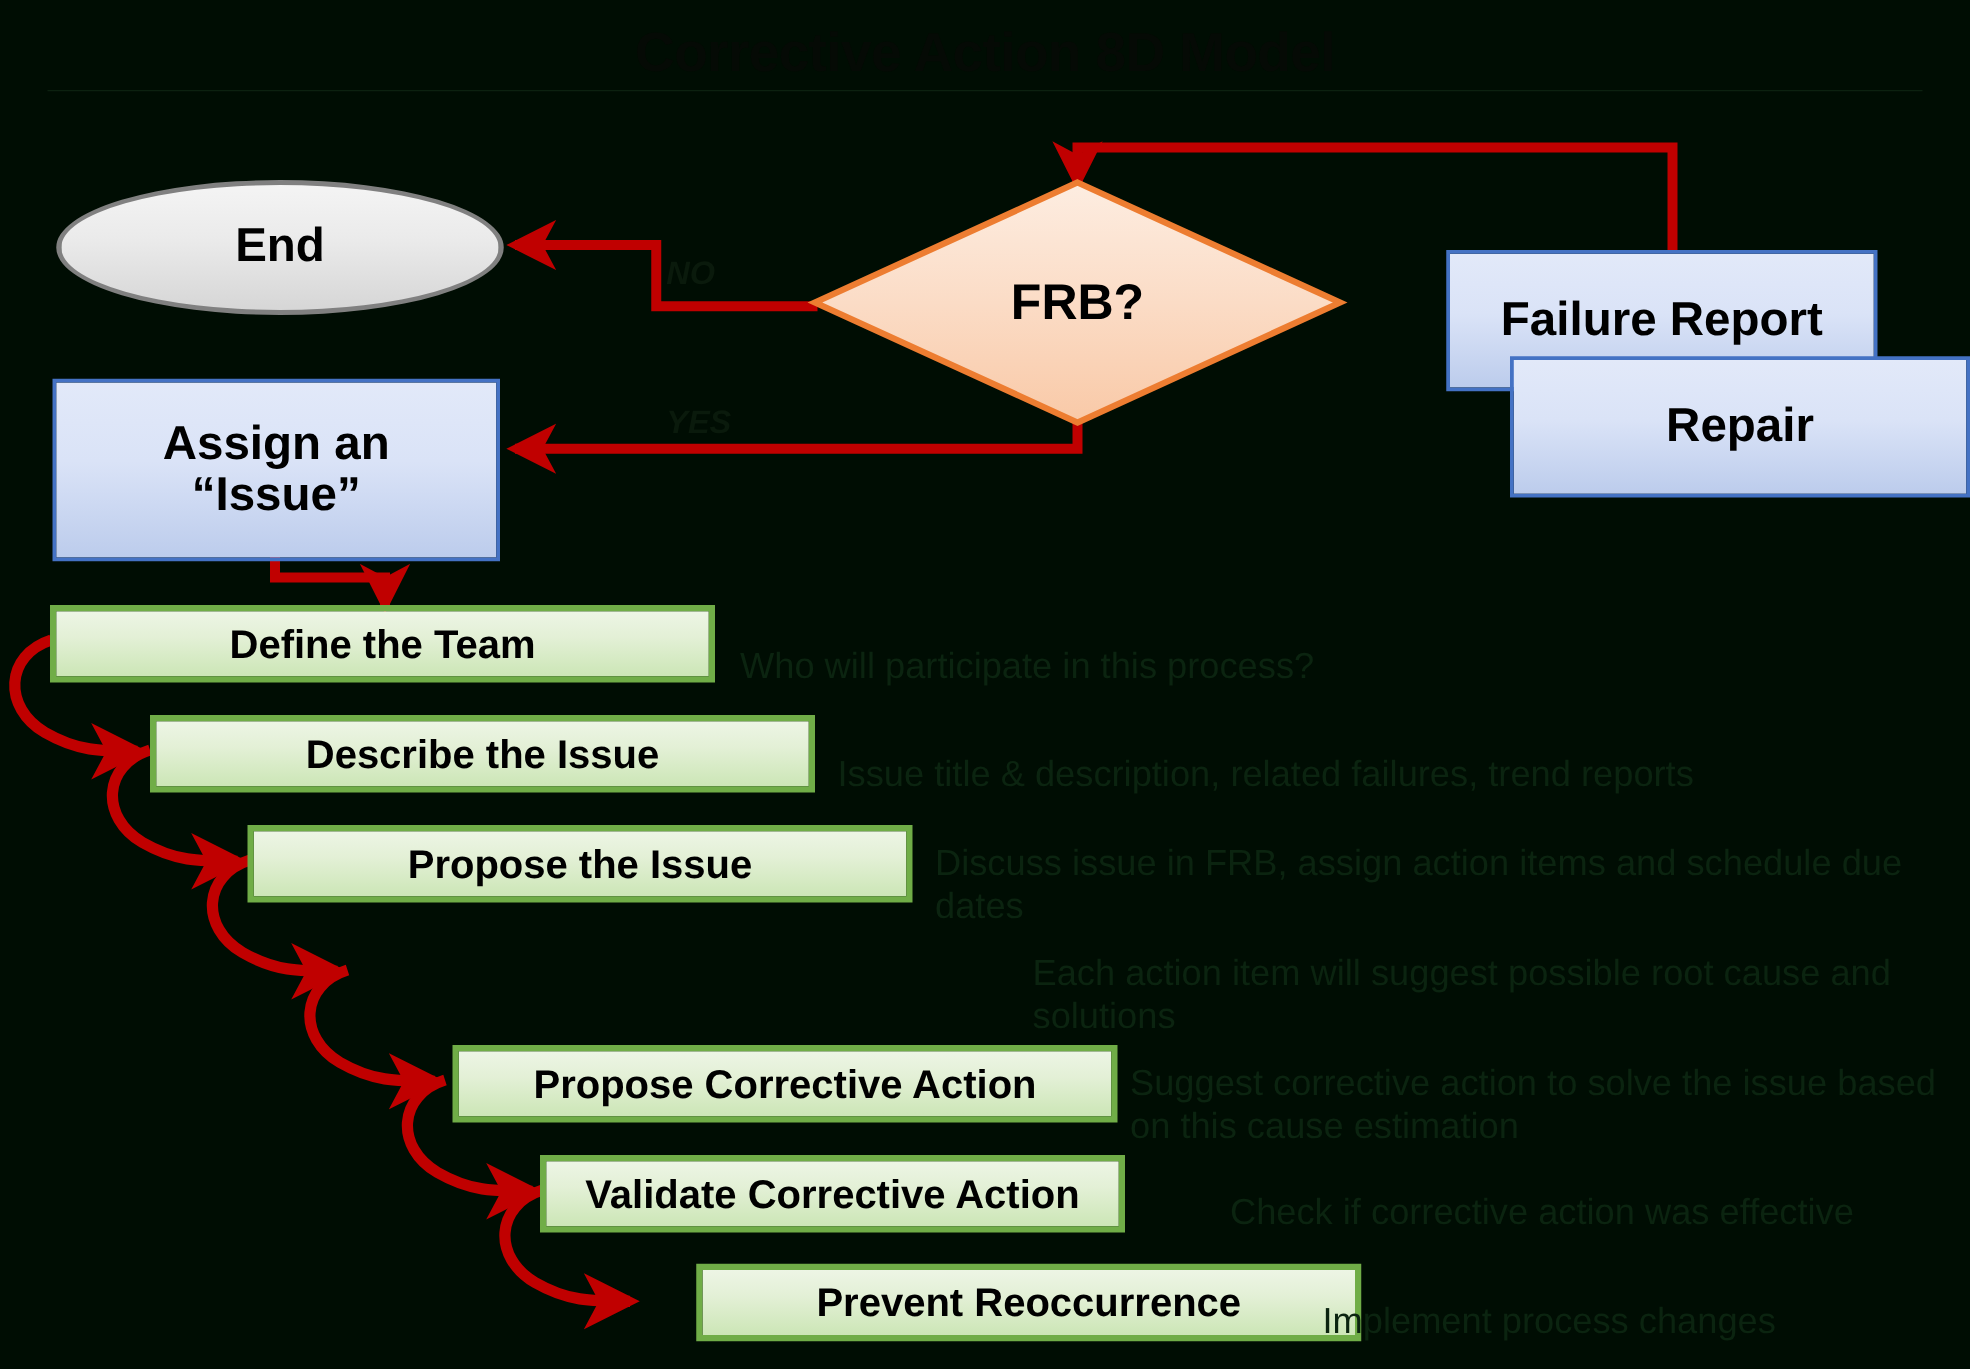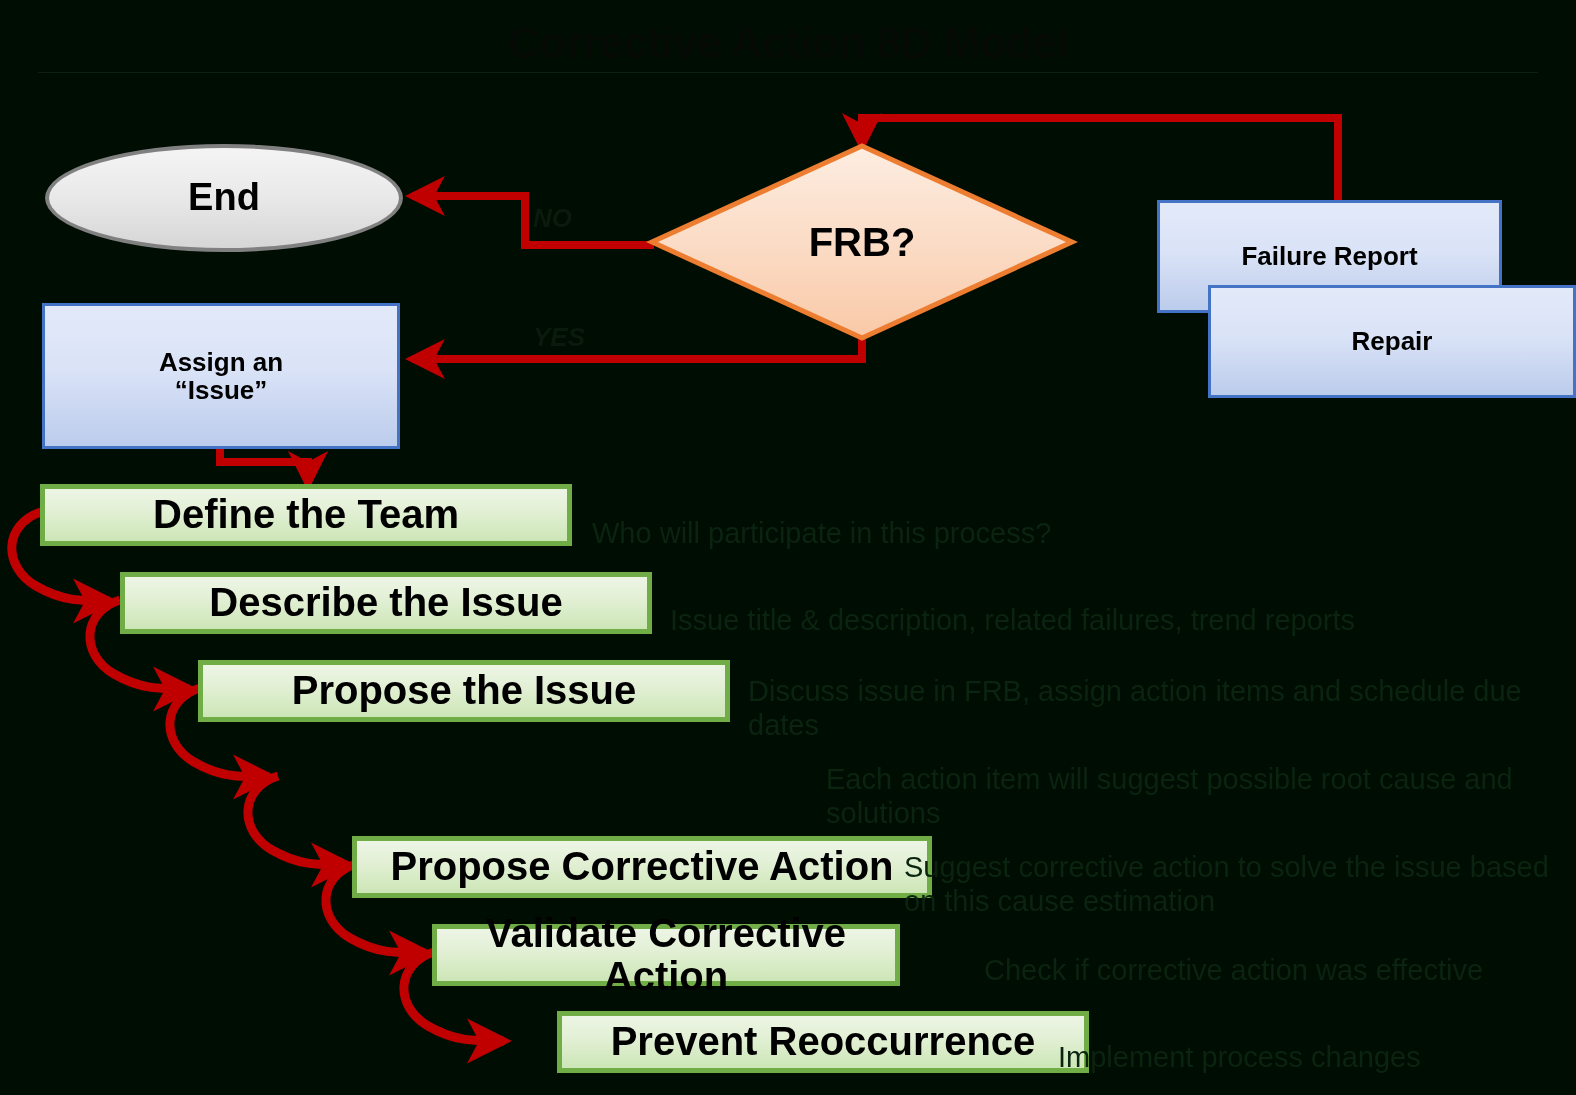--- a/index.html
+++ b/index.html
@@ -52,26 +52,26 @@
     justify-content: center;
     text-align: center;
     font-weight: bold;
     color: #000000;
     line-height: 1.08;
   }
 
   .box-blue {
     border: 3px solid #4472C4;
     background: linear-gradient(to bottom, #E2E9F9 0%, #DAE3F7 45%, #BCCCEC 100%);
-    font-size: 26px;
+    font-size: 38px;
   }
   .box-green {
     border: 5px solid #70AD47;
     background: linear-gradient(to bottom, #EDF5E5 0%, #E3F0D6 40%, #CCE6B6 100%);
-    font-size: 40px;
+    font-size: 32px;
   }
   .ellipse-end {
     border: 4px solid #808080;
     border-radius: 50%;
     background: linear-gradient(to bottom, #F4F4F4 0%, #EAEAEA 45%, #D6D6D6 100%);
     font-size: 38px;
   }
   .diamond-label {
     position: absolute;
     left: 0; top: 0;
@@ -179,21 +179,21 @@
 
   <div class="shape box-green" style="left:40px;  top:484px;  width:532px; height:62px;">
     <span>Define the Team</span>
   </div>
   <div class="shape box-green" style="left:120px; top:572px;  width:532px; height:62px;">
     <span>Describe the Issue</span>
   </div>
   <div class="shape box-green" style="left:198px; top:660px;  width:532px; height:62px;">
     <span>Propose the Issue</span>
   </div>
-  <div class="shape box-green" style="left:352px; top:836px;  width:580px; height:62px;">
+  <div class="shape box-green" style="left:362px; top:836px;  width:532px; height:62px;">
     <span>Propose Corrective Action</span>
   </div>
   <div class="shape box-green" style="left:432px; top:924px;  width:468px; height:62px;">
     <span>Validate Corrective Action</span>
   </div>
   <div class="shape box-green" style="left:510px; top:1011px; width:532px; height:62px;margin-left:47px;">
     <span>Prevent Reoccurrence</span>
   </div>
 
   <div class="annotation" style="left:592px;  top:500px;  width:960px;">Who will participate in this process?</div>

